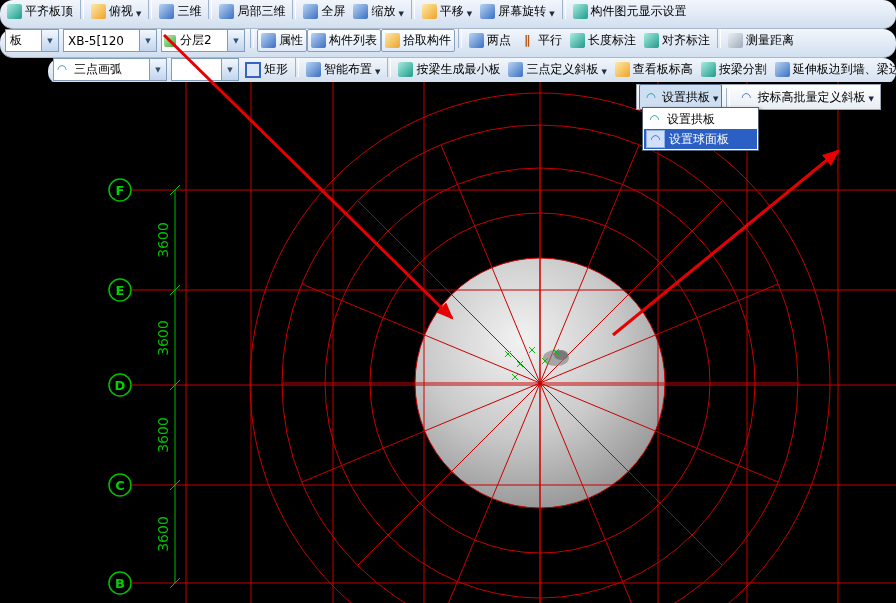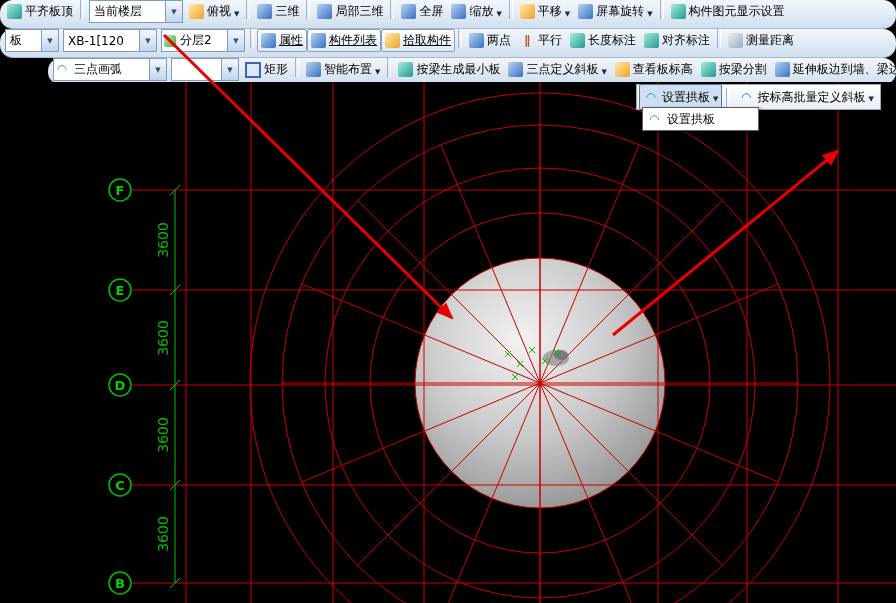--- a/index.html
+++ b/index.html
@@ -5,21 +5,21 @@
   html,body{margin:0;padding:0;}
   body{font-family:"DejaVu Sans","Liberation Sans",sans-serif;font-size:12px;color:#000;background:#444;}
   .app{position:relative;width:896px;height:603px;background:#000;overflow:hidden;}
 
   
   .tb{position:relative;display:flex;align-items:flex-start;padding:0 3px;
       background:linear-gradient(#f2f6fc,#d2dfef);border-bottom:1px solid #a9b9cd;border-radius:13px;}
   #row1,#row2{height:28px;}
   #row3{height:26px;margin-left:48px;}
   .btn{display:flex;align-items:center;gap:3px;padding:2px 3px;border:1px solid transparent;white-space:nowrap;flex:none;}
-  .btn.outlined{border:1px solid #8aa0ba;background:linear-gradient(#ffffff,#dde9f7);border-radius:2px;text-decoration:underline;}
+  .btn.outlined{border:1px solid #8aa0ba;background:linear-gradient(#ffffff,#dde9f7);border-radius:2px;}
   .btn.pressed{border:1px solid #5a7491;background:#cfdff2;border-radius:2px;}
   .sep{flex:none;width:2px;height:19px;margin:0 3px;border-left:1px solid #9fb2c8;border-right:1px solid #fff;}
   .caret{flex:none;}
   .caret::before{content:"▼";font-size:7px;color:#1c2c3c;}
   .combo{display:flex;align-items:center;background:#fff;border:1px solid #7f9db9;height:21px;flex:none;margin:0 2px;}
   .combo .ctext{padding:0 4px;flex:1;overflow:hidden;white-space:nowrap;}
   .combo .cbtn{width:16px;align-self:stretch;background:linear-gradient(#f2f7fd,#c2d5ee);
                border-left:1px solid #7f9db9;display:flex;align-items:center;justify-content:center;}
   .combo .cbtn::before{content:"▼";font-size:7px;color:#33506e;}
 
@@ -64,24 +64,20 @@
 <body>
 
 <div class="app">
 
   <div class="tb" id="row1">
     <div class="btn">
       <span class="ico t"></span>
       <span>平齐板顶</span>
     </div>
     <div class="sep"></div>
-    <div class="combo" style="width:92px">
-      <span class="ctext">当前楼层</span>
-      <span class="cbtn"></span>
-    </div>
     <div class="btn">
       <span class="ico y"></span>
       <span>俯视</span>
       <span class="caret"></span>
     </div>
     <div class="sep"></div>
     <div class="btn">
       <span class="ico b"></span>
       <span>三维</span>
     </div>
@@ -117,21 +113,21 @@
       <span>构件图元显示设置</span>
     </div>
   </div>
 
   <div class="tb" id="row2">
     <div class="combo" style="width:52px">
       <span class="ctext">板</span>
       <span class="cbtn"></span>
     </div>
     <div class="combo" style="width:92px">
-      <span class="ctext">XB-1[120</span>
+      <span class="ctext">XB-5[120</span>
       <span class="cbtn"></span>
     </div>
     <div class="combo" style="width:82px">
       <span class="ico g sm" style="margin-left:2px"></span>
       <span class="ctext">分层2</span>
       <span class="cbtn"></span>
     </div>
     <div class="sep"></div>
     <div class="btn outlined">
       <span class="ico b"></span>
@@ -321,20 +317,26 @@
       </div>
     </div>
 
     <div class="menu">
       <div class="mi">
         <span class="mi-icobox">
             <span class="gi arc"></span>
           </span>
         <span>设置拱板</span>
       </div>
+      <div class="mi sel">
+        <span class="mi-icobox">
+            <span class="gi arcb"></span>
+          </span>
+        <span>设置球面板</span>
+      </div>
     </div>
   </div>
 
   <svg id="overlay" width="896" height="603" viewBox="0 0 896 603">
     <defs>
       <marker id="ah" markerUnits="userSpaceOnUse" markerWidth="18" markerHeight="14" refX="15" refY="7" orient="auto">
         <path d="M0,0 L17,7 L0,14 z" fill="#e80000"></path>
       </marker>
     </defs>
     <line x1="164" y1="35" x2="452" y2="318" stroke="#e80000" stroke-width="3" marker-end="url(#ah)"></line>

